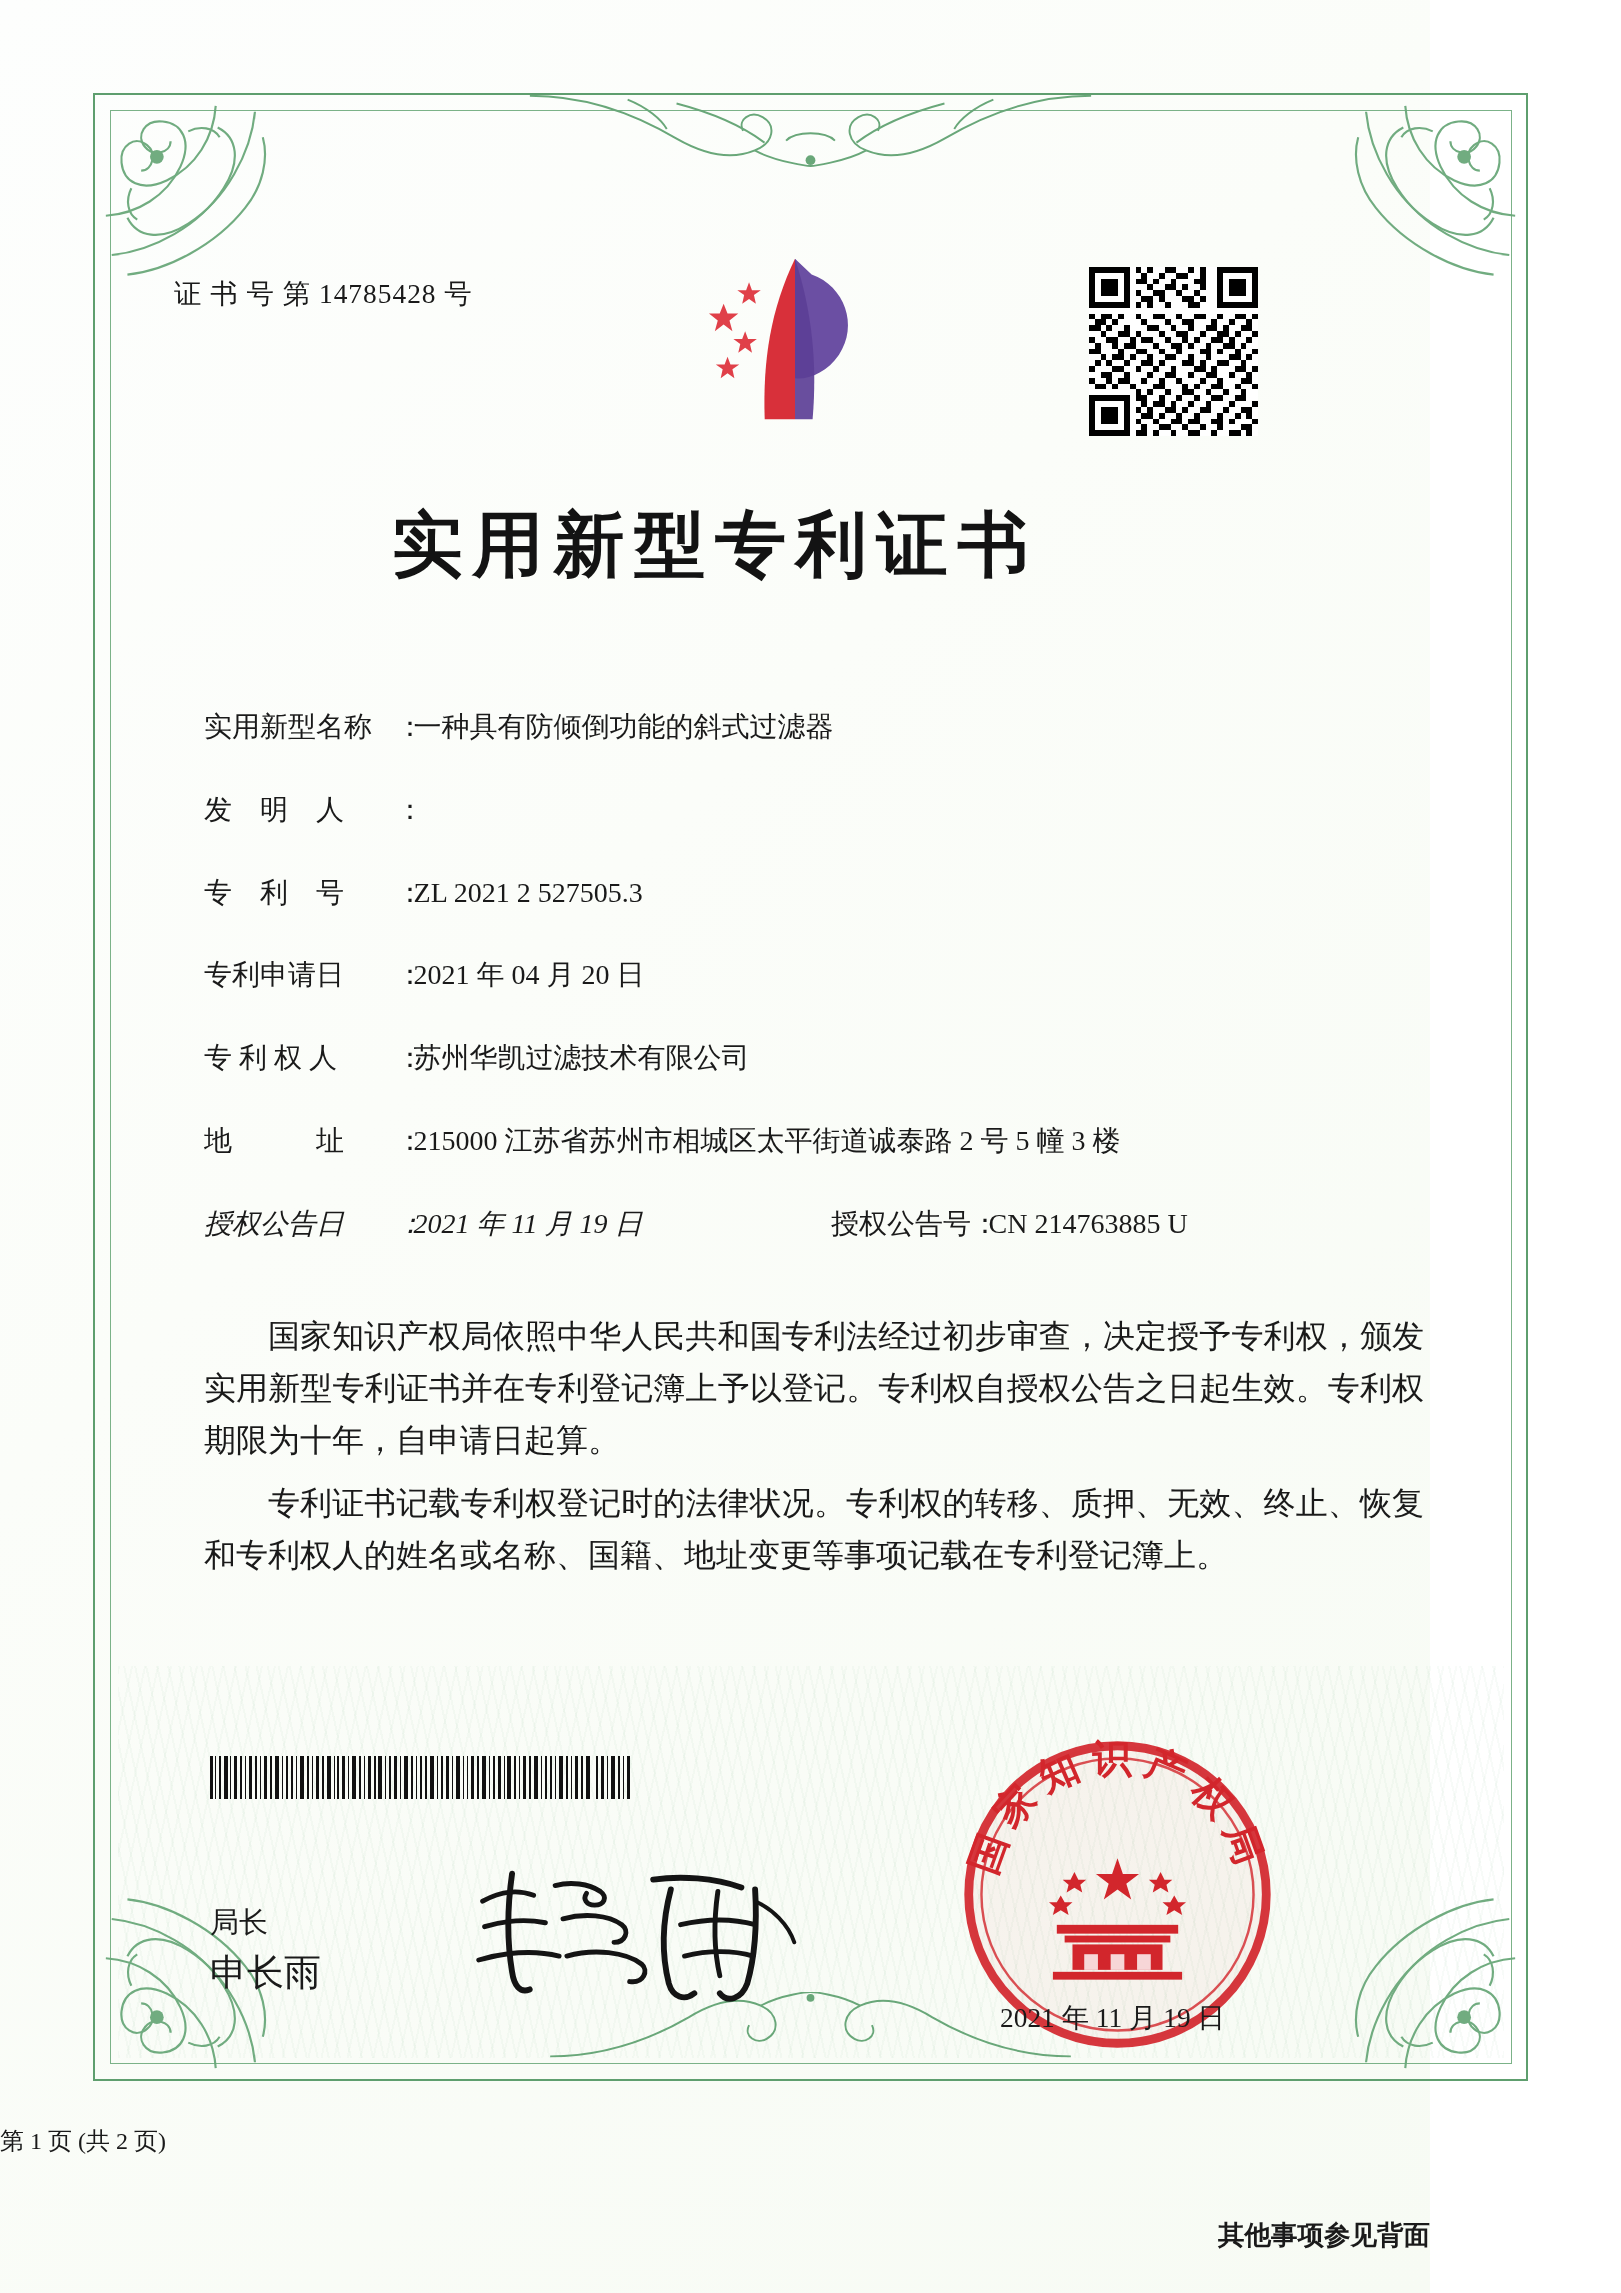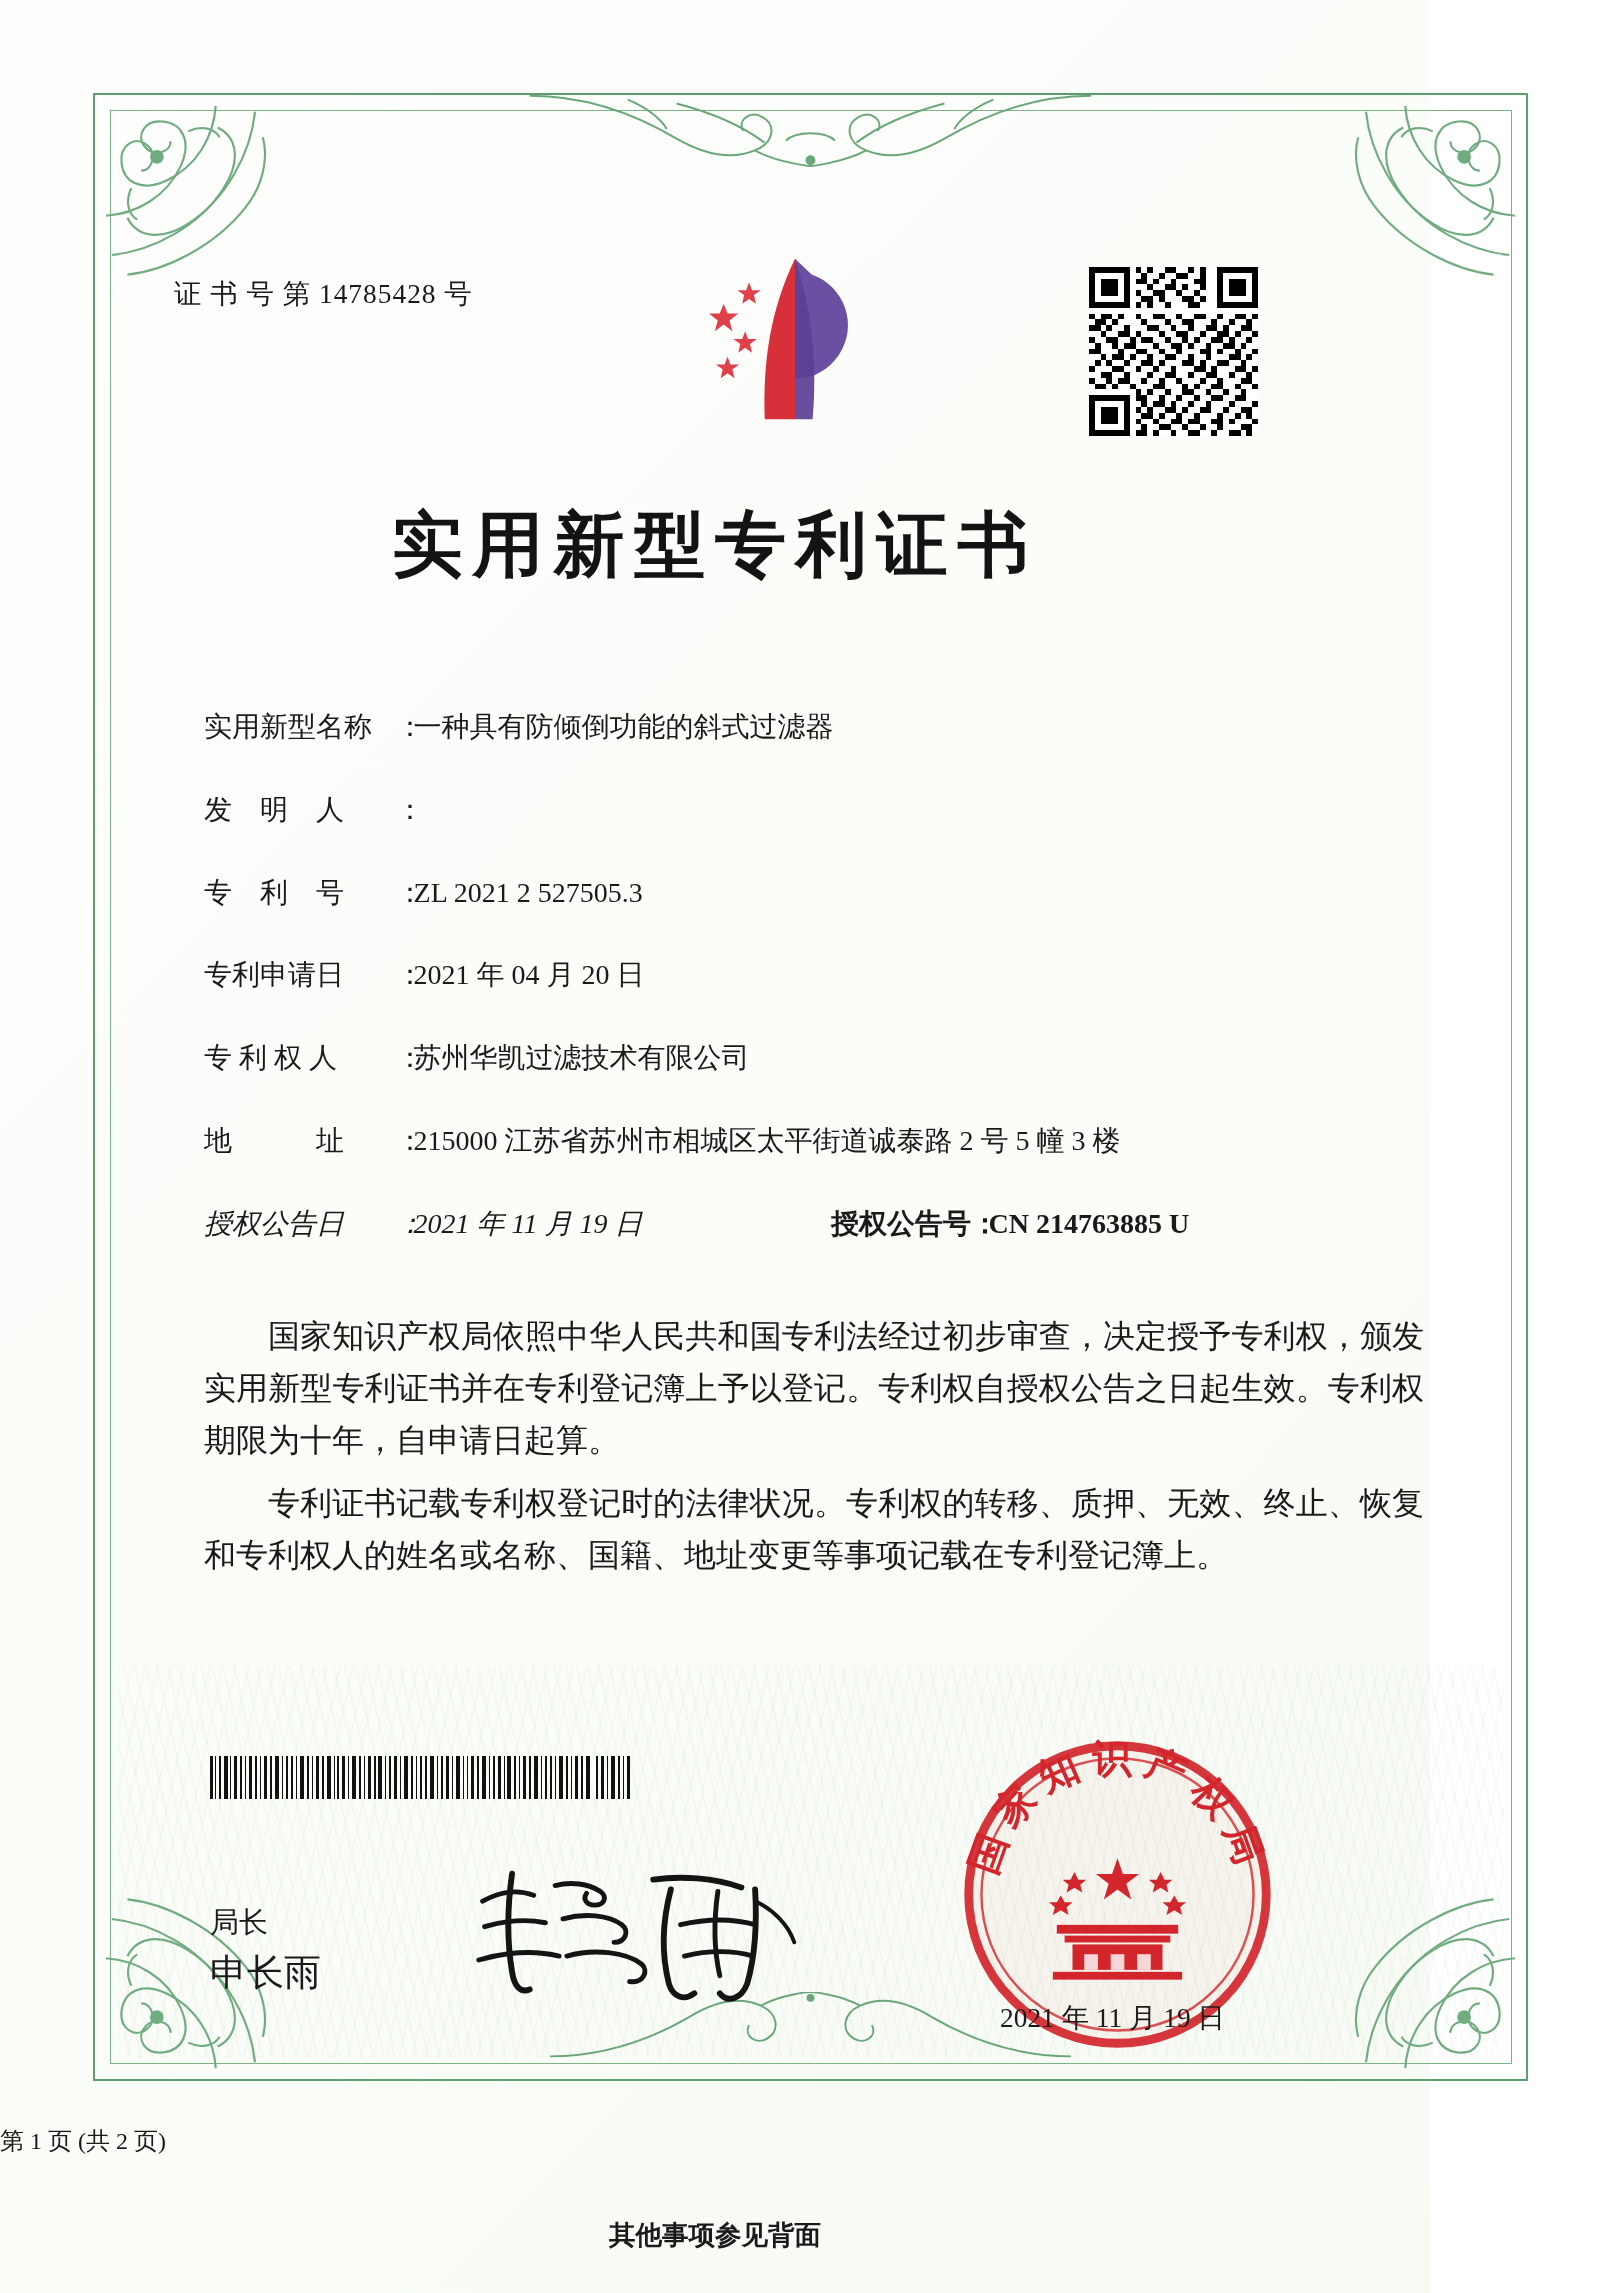--- a/index.html
+++ b/index.html
@@ -134,21 +134,21 @@
     width: 192px;
     flex: 0 0 192px;
     letter-spacing: 0px;
   }
   .field-colon { width: 17.6px; flex: 0 0 17.6px; }
   .field-value { flex: 1 1 auto; }
 
   .field-row.pair { margin-bottom: 41px; }
   .pair-left { display: flex; align-items: baseline; width: 627px; flex: 0 0 627px; font-style: italic; }
   .pair-left .field-label { width: 192px; flex: 0 0 192px; }
-  .pair-right { display: flex; align-items: baseline; font-weight: bold; }
+  .pair-right { display: flex; align-items: baseline; }
   .pair-right .field-label { width: auto; flex: 0 0 auto; }
 
   
   .body-text {
     position: absolute;
     left: 204px; top: 1311px;
     width: 1220px;
     font-size: 32px;
     line-height: 1.62;
     text-align: justify;
@@ -201,21 +201,21 @@
   }
 
   .page-no {
     position: absolute;
     left: 0; right: 0; top: 2125px;
     font-size: 24px;
   }
   .footer-note {
     position: absolute;
     left: 0; right: 0; top: 2217px;
-    text-align: center;
+    text-align: right;
     font-size: 26.5px;
     font-weight: 600;
   }
 </style>
 </head>
 <body>
 
 <div class="page">
 
   <div class="wash"></div>

